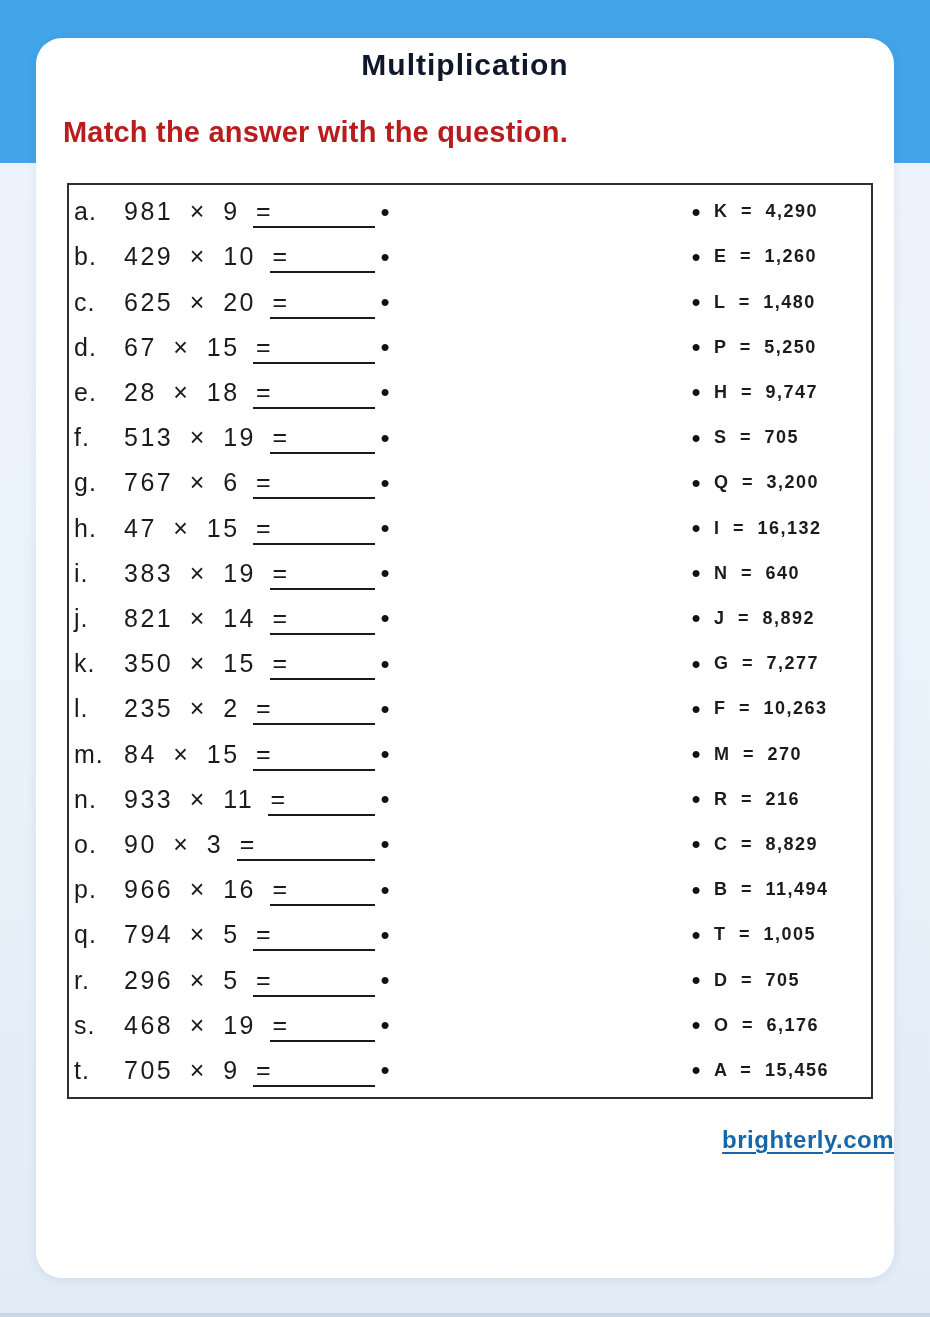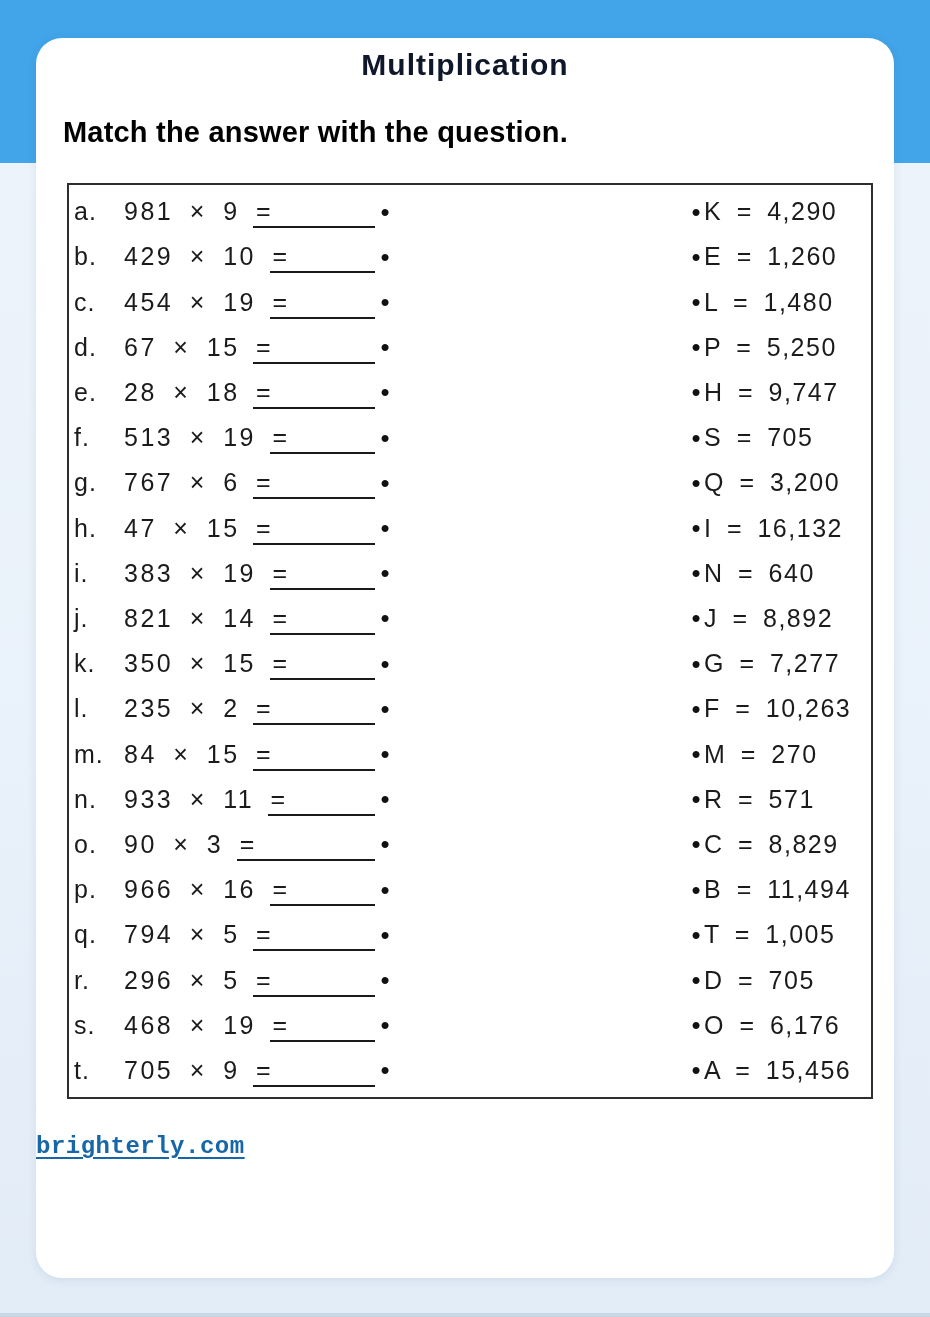--- a/index.html
+++ b/index.html
@@ -30,21 +30,21 @@
   }
   .sun-icon { position:absolute; left:50%; margin-left:-52px; top:2px; }
   .subtitle {
     margin-top:10px; text-align:center;
     font-size:30px; line-height:34px; font-weight:bold;
     letter-spacing:1px; color:#0f172a;
   }
   .instruction {
     margin:34px 0 0 27px;
     font-size:29px; line-height:32px; font-weight:600;
-    color:#000000; letter-spacing:0.2px;
+    color:#b91c1c; letter-spacing:0.2px;
   }
   .worksheet-table {
     margin:35px 0 0 31px; width:806px; height:916px;
     border:2px solid #2e2e2e; background:#ffffff;
     padding:4px 0; display:flex; flex-direction:column;
   }
   .row { display:flex; align-items:center; height:45.4px; padding-left:5px; color:#1b1b1b; }
   .q-area { display:flex; align-items:center; width:303px; height:100%; }
   .q-letter {
     width:50px; flex:0 0 50px; font-size:25px; letter-spacing:1px;
@@ -52,22 +52,22 @@
   .q-expr {
     font-size:25px; letter-spacing:2.5px; word-spacing:7px; white-space:nowrap;
   }
   .blank {
     flex:1 1 auto; align-self:flex-end;
     height:10px; margin:0 2px 6px -20px;
     border-bottom:2.5px solid #1a1a1a;
   }
   .dot { width:16px; flex:0 0 16px; text-align:center; font-size:26px; line-height:1; color:#111; }
   .gap { width:295px; flex:0 0 295px; }
-  .ans { font-size:25px; letter-spacing:1.5px; word-spacing:6px; white-space:nowrap; margin-left:0; }
-  .footer { margin-top:34px; text-align:left;font-family:Liberation Mono, monospace; }
+  .ans { font-size:18px; letter-spacing:1.5px; word-spacing:6px; white-space:nowrap; margin-left:10px;font-weight:bold; }
+  .footer { margin-top:27px; text-align:right; }
   .footer a {
     font-size:24px; font-weight:600; color:#1767a8;
     text-decoration:underline; text-underline-offset:4px; letter-spacing:0.5px;
     cursor:pointer;
   }
 </style>
 </head>
 <body>
 
 <div class="page">
@@ -102,21 +102,21 @@
     </div>
     <span class="dot">•</span>
     <span class="gap"></span>
     <span class="dot">•</span>
     <span class="ans"><span>E</span> <span>=</span> <span>1,260</span></span>
   </div>
 
   <div class="row">
     <div class="q-area">
       <span class="q-letter">c.</span>
-      <span class="q-expr">454 × 19 =</span>
+      <span class="q-expr">625 × 20 =</span>
       <span class="blank"></span>
     </div>
     <span class="dot">•</span>
     <span class="gap"></span>
     <span class="dot">•</span>
     <span class="ans"><span>L</span> <span>=</span> <span>1,480</span></span>
   </div>
 
   <div class="row">
     <div class="q-area">
@@ -240,21 +240,21 @@
 
   <div class="row">
     <div class="q-area">
       <span class="q-letter">n.</span>
       <span class="q-expr">933 × 11 =</span>
       <span class="blank"></span>
     </div>
     <span class="dot">•</span>
     <span class="gap"></span>
     <span class="dot">•</span>
-    <span class="ans"><span>R</span> <span>=</span> <span>571</span></span>
+    <span class="ans"><span>R</span> <span>=</span> <span>216</span></span>
   </div>
 
   <div class="row">
     <div class="q-area">
       <span class="q-letter">o.</span>
       <span class="q-expr">90 × 3 =</span>
       <span class="blank"></span>
     </div>
     <span class="dot">•</span>
     <span class="gap"></span>

